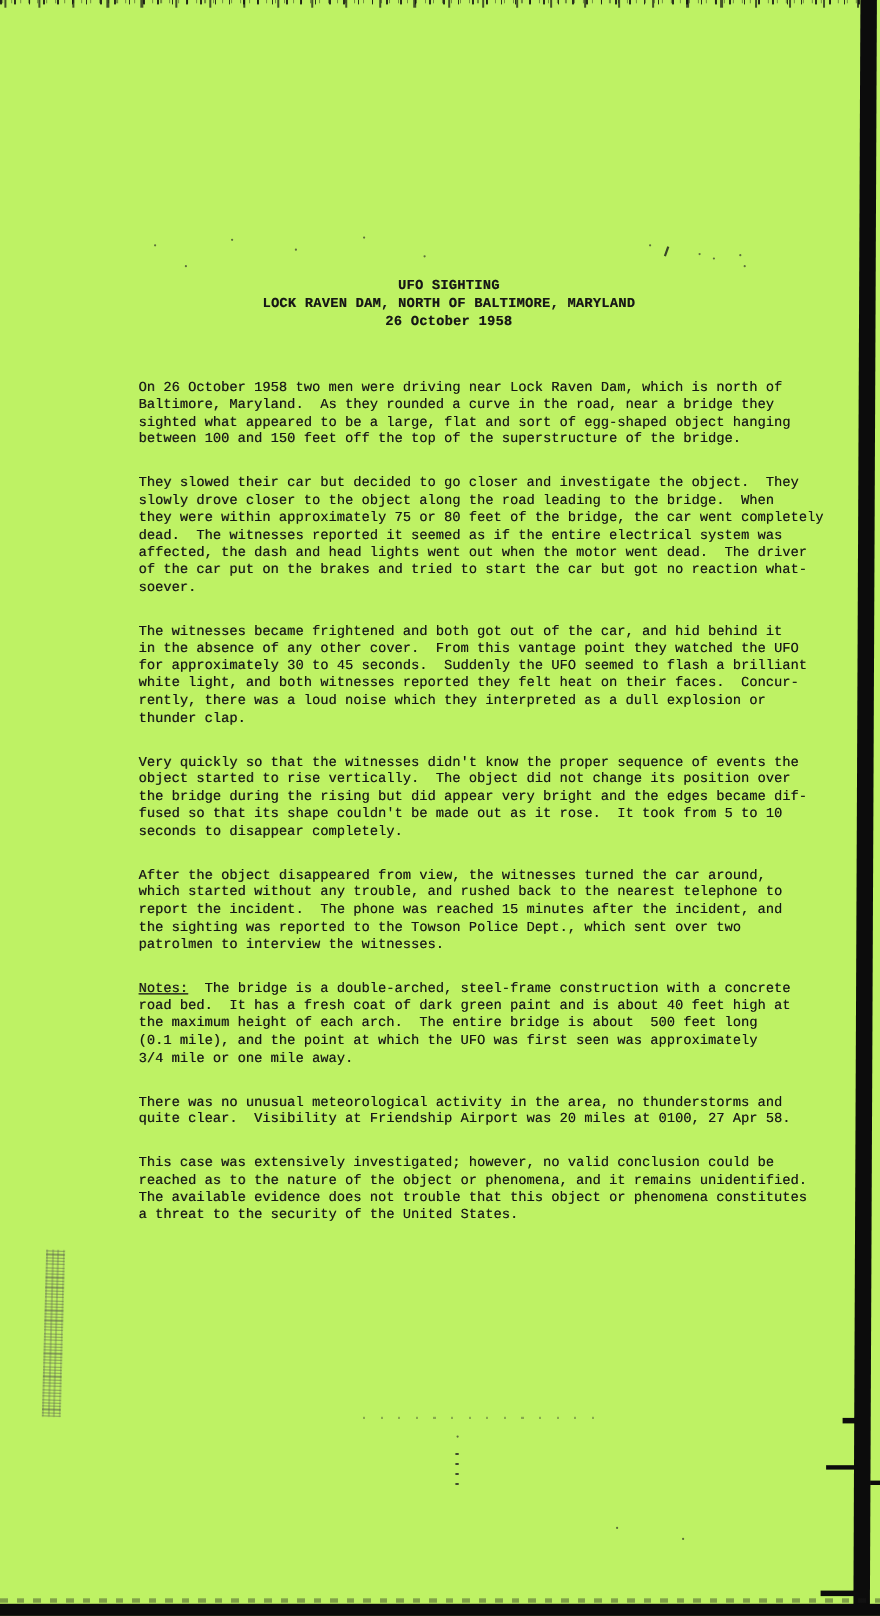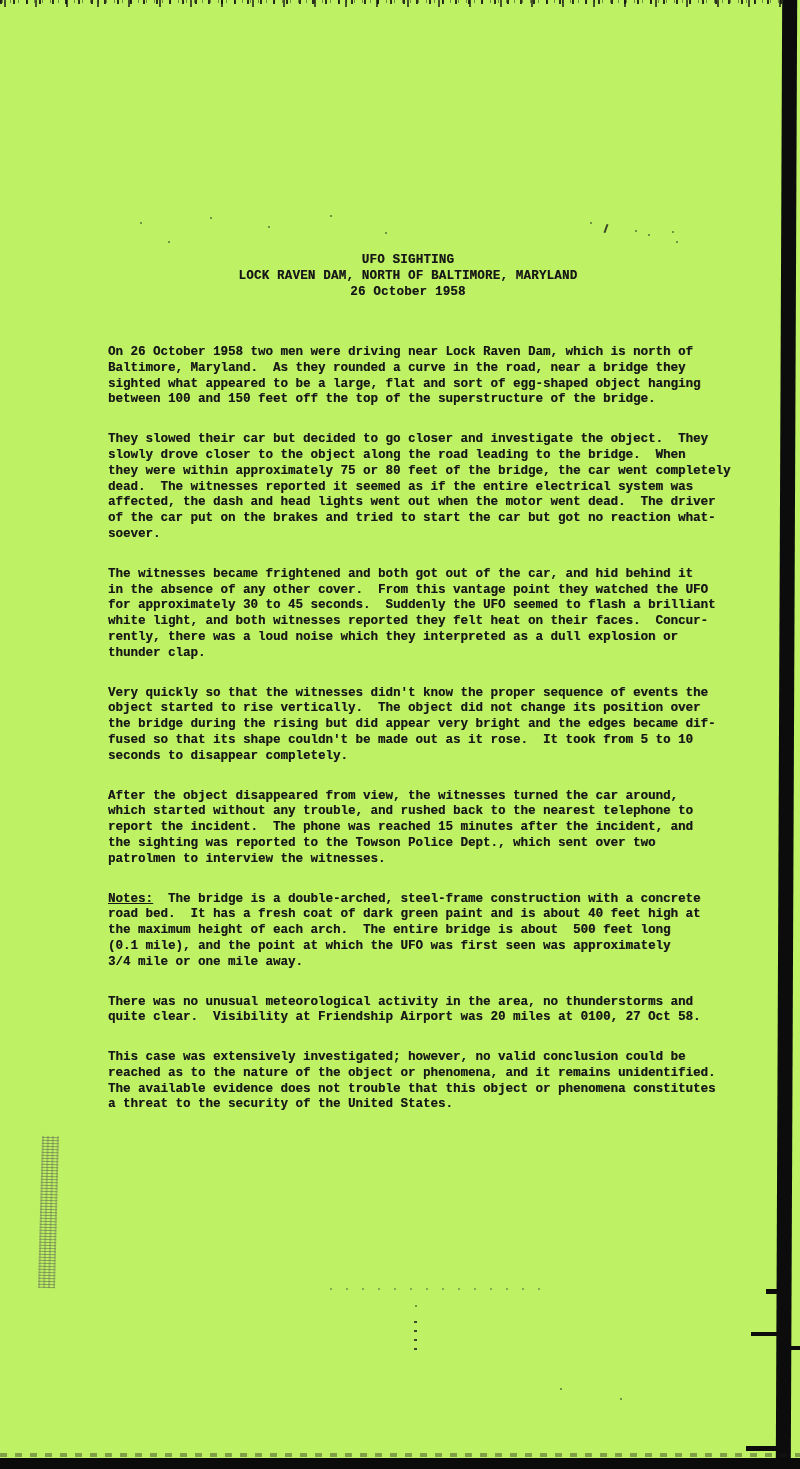--- a/index.html
+++ b/index.html
@@ -23,24 +23,24 @@
     font-size: 12.5px;
     font-weight: 700;
     line-height: 16px;
     letter-spacing: 0.2px;
     text-shadow: 0.3px 0 0 rgba(20,20,20,0.55);
   }
   .title-line { white-space: pre; }
   .body-text {
     position: absolute;
     top: 345px;
-    left: 108px;
+    left: 126px;
     width: 652px;
     font-size: 12.5px;
-    font-weight: 700;
+    font-weight: 400;
     line-height: 15.8px;
   }
   .para {
     margin: 0 0 24px 0;
     white-space: pre-wrap;
     text-shadow: 0.3px 0 0 rgba(20,20,20,0.55);
   }
   .u { text-decoration: underline; }
 
   
@@ -185,20 +185,20 @@
 which started without any trouble, and rushed back to the nearest telephone to
 report the incident.  The phone was reached 15 minutes after the incident, and
 the sighting was reported to the Towson Police Dept., which sent over two
 patrolmen to interview the witnesses.</p>
     <p class="para"><span class="u">Notes:</span><span>  The bridge is a double-arched, steel-frame construction with a concrete
 road bed.  It has a fresh coat of dark green paint and is about 40 feet high at
 the maximum height of each arch.  The entire bridge is about  500 feet long
 (0.1 mile), and the point at which the UFO was first seen was approximately
 3/4 mile or one mile away.</span></p>
     <p class="para">There was no unusual meteorological activity in the area, no thunderstorms and
-quite clear.  Visibility at Friendship Airport was 20 miles at 0100, 27 Oct 58.</p>
+quite clear.  Visibility at Friendship Airport was 20 miles at 0100, 27 Apr 58.</p>
     <p class="para">This case was extensively investigated; however, no valid conclusion could be
 reached as to the nature of the object or phenomena, and it remains unidentified.
 The available evidence does not trouble that this object or phenomena constitutes
 a threat to the security of the United States.</p>
   </div>
 
 </div>
 
 </body></html>

